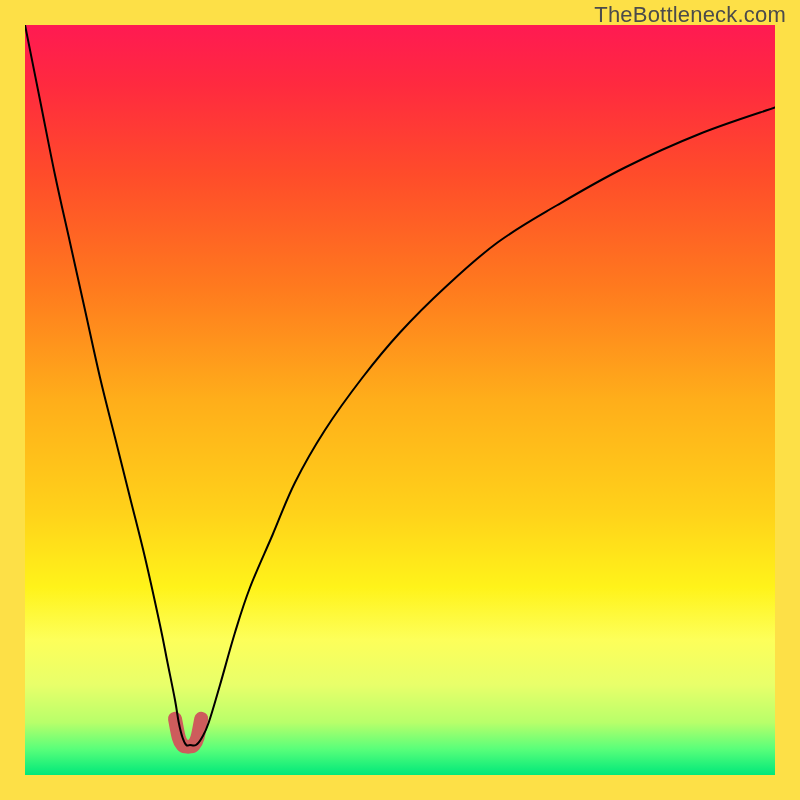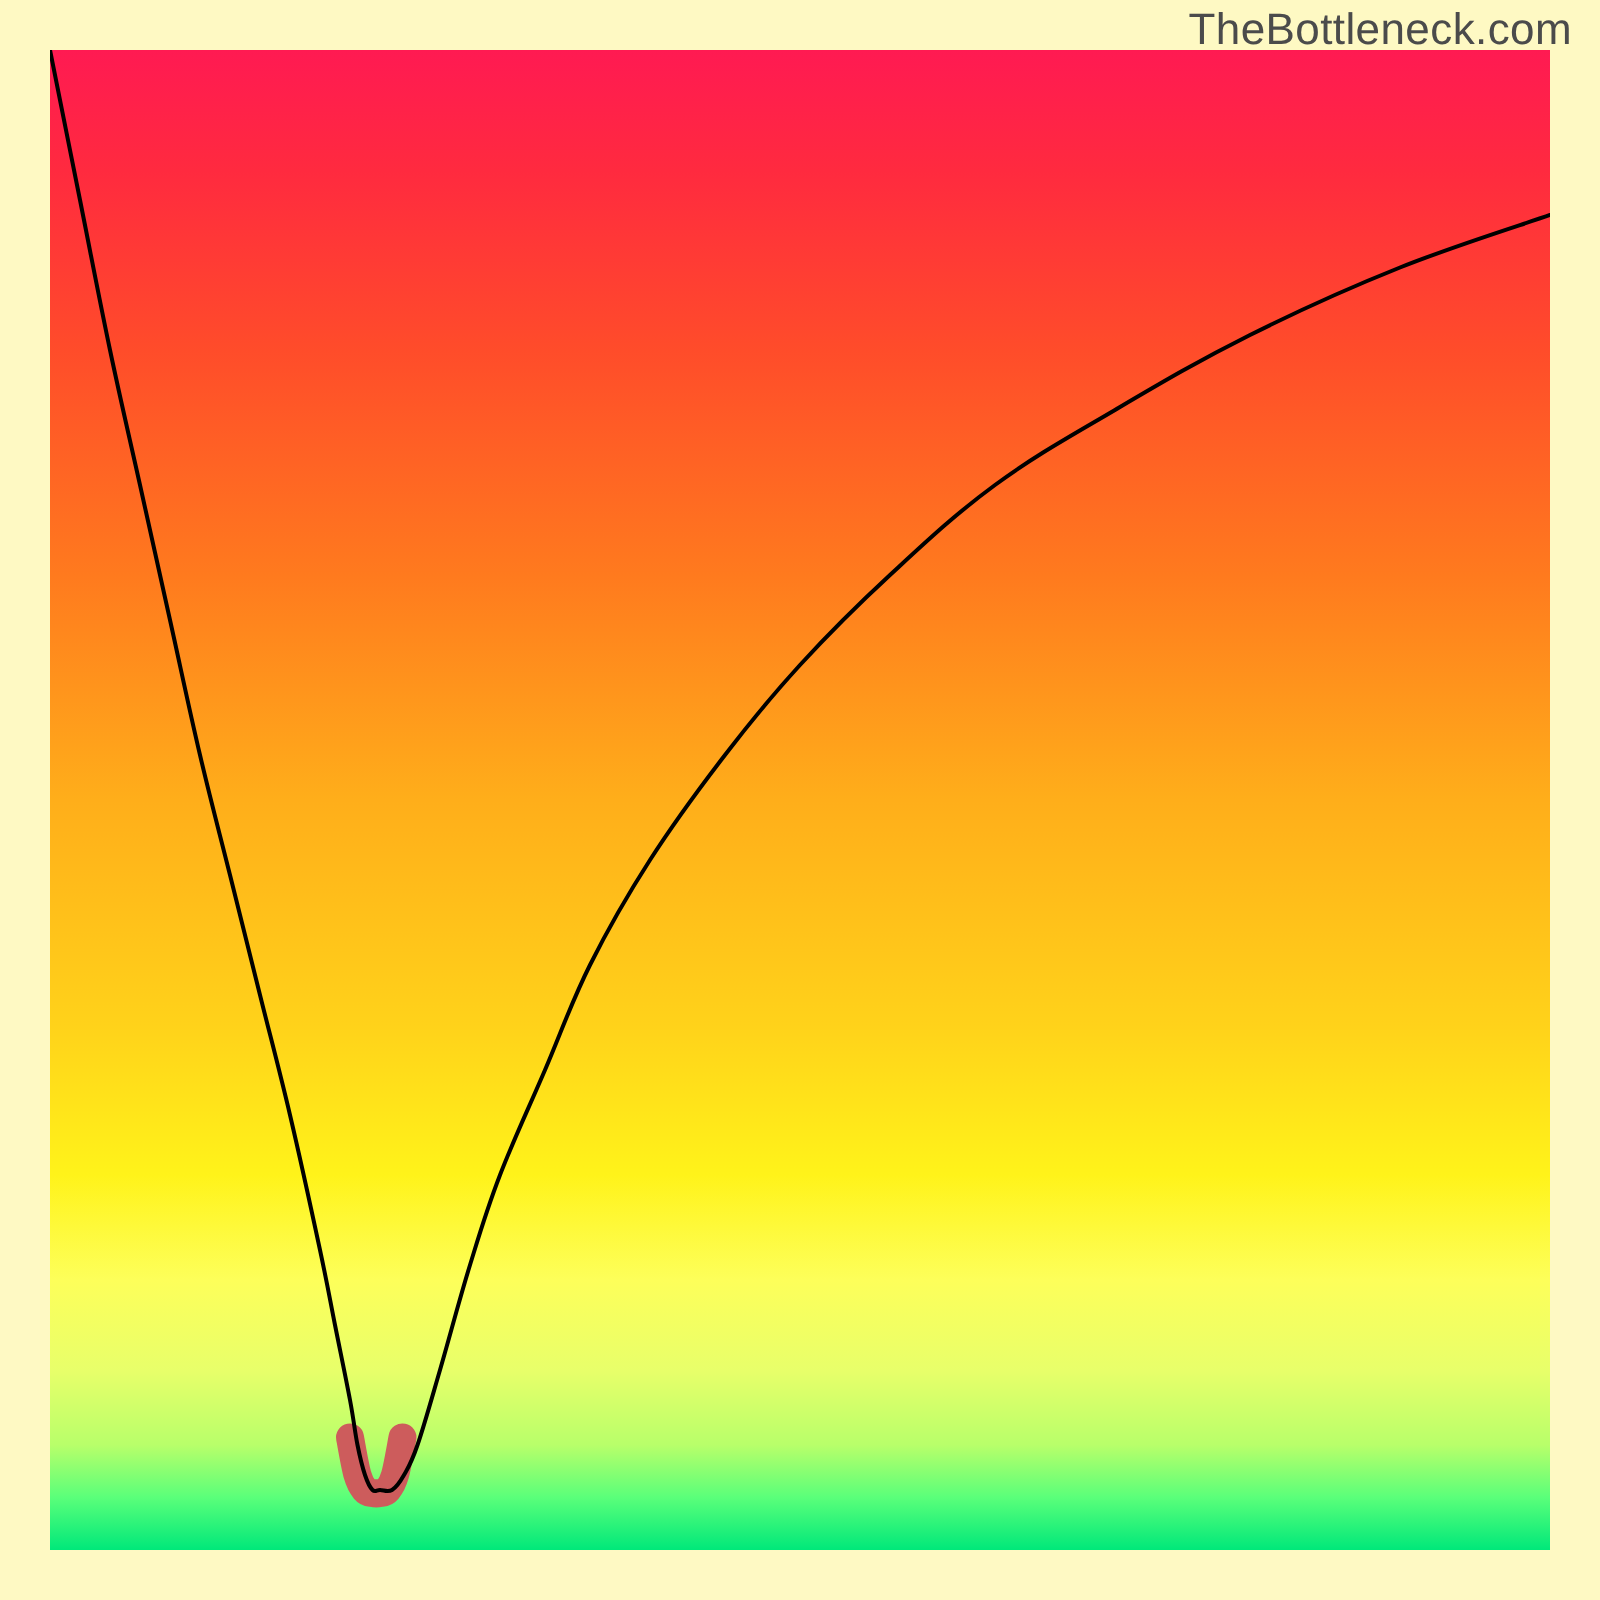--- a/index.html
+++ b/index.html
@@ -8,21 +8,21 @@
     width: 800px;
     height: 800px;
     background: #000;
     overflow: hidden;
     font-family: Arial, Helvetica, sans-serif;
   }
   .frame {
     position: absolute;
     left: 0; top: 0;
     width: 800px; height: 800px;
-    background: #fef9c3;
+    background: #fde047;
   }
   .plot {
     position: absolute;
     left: 25px;
     top: 25px;
     width: 750px;
     height: 750px;
   }
   .gradient-bg {
     position: absolute;

